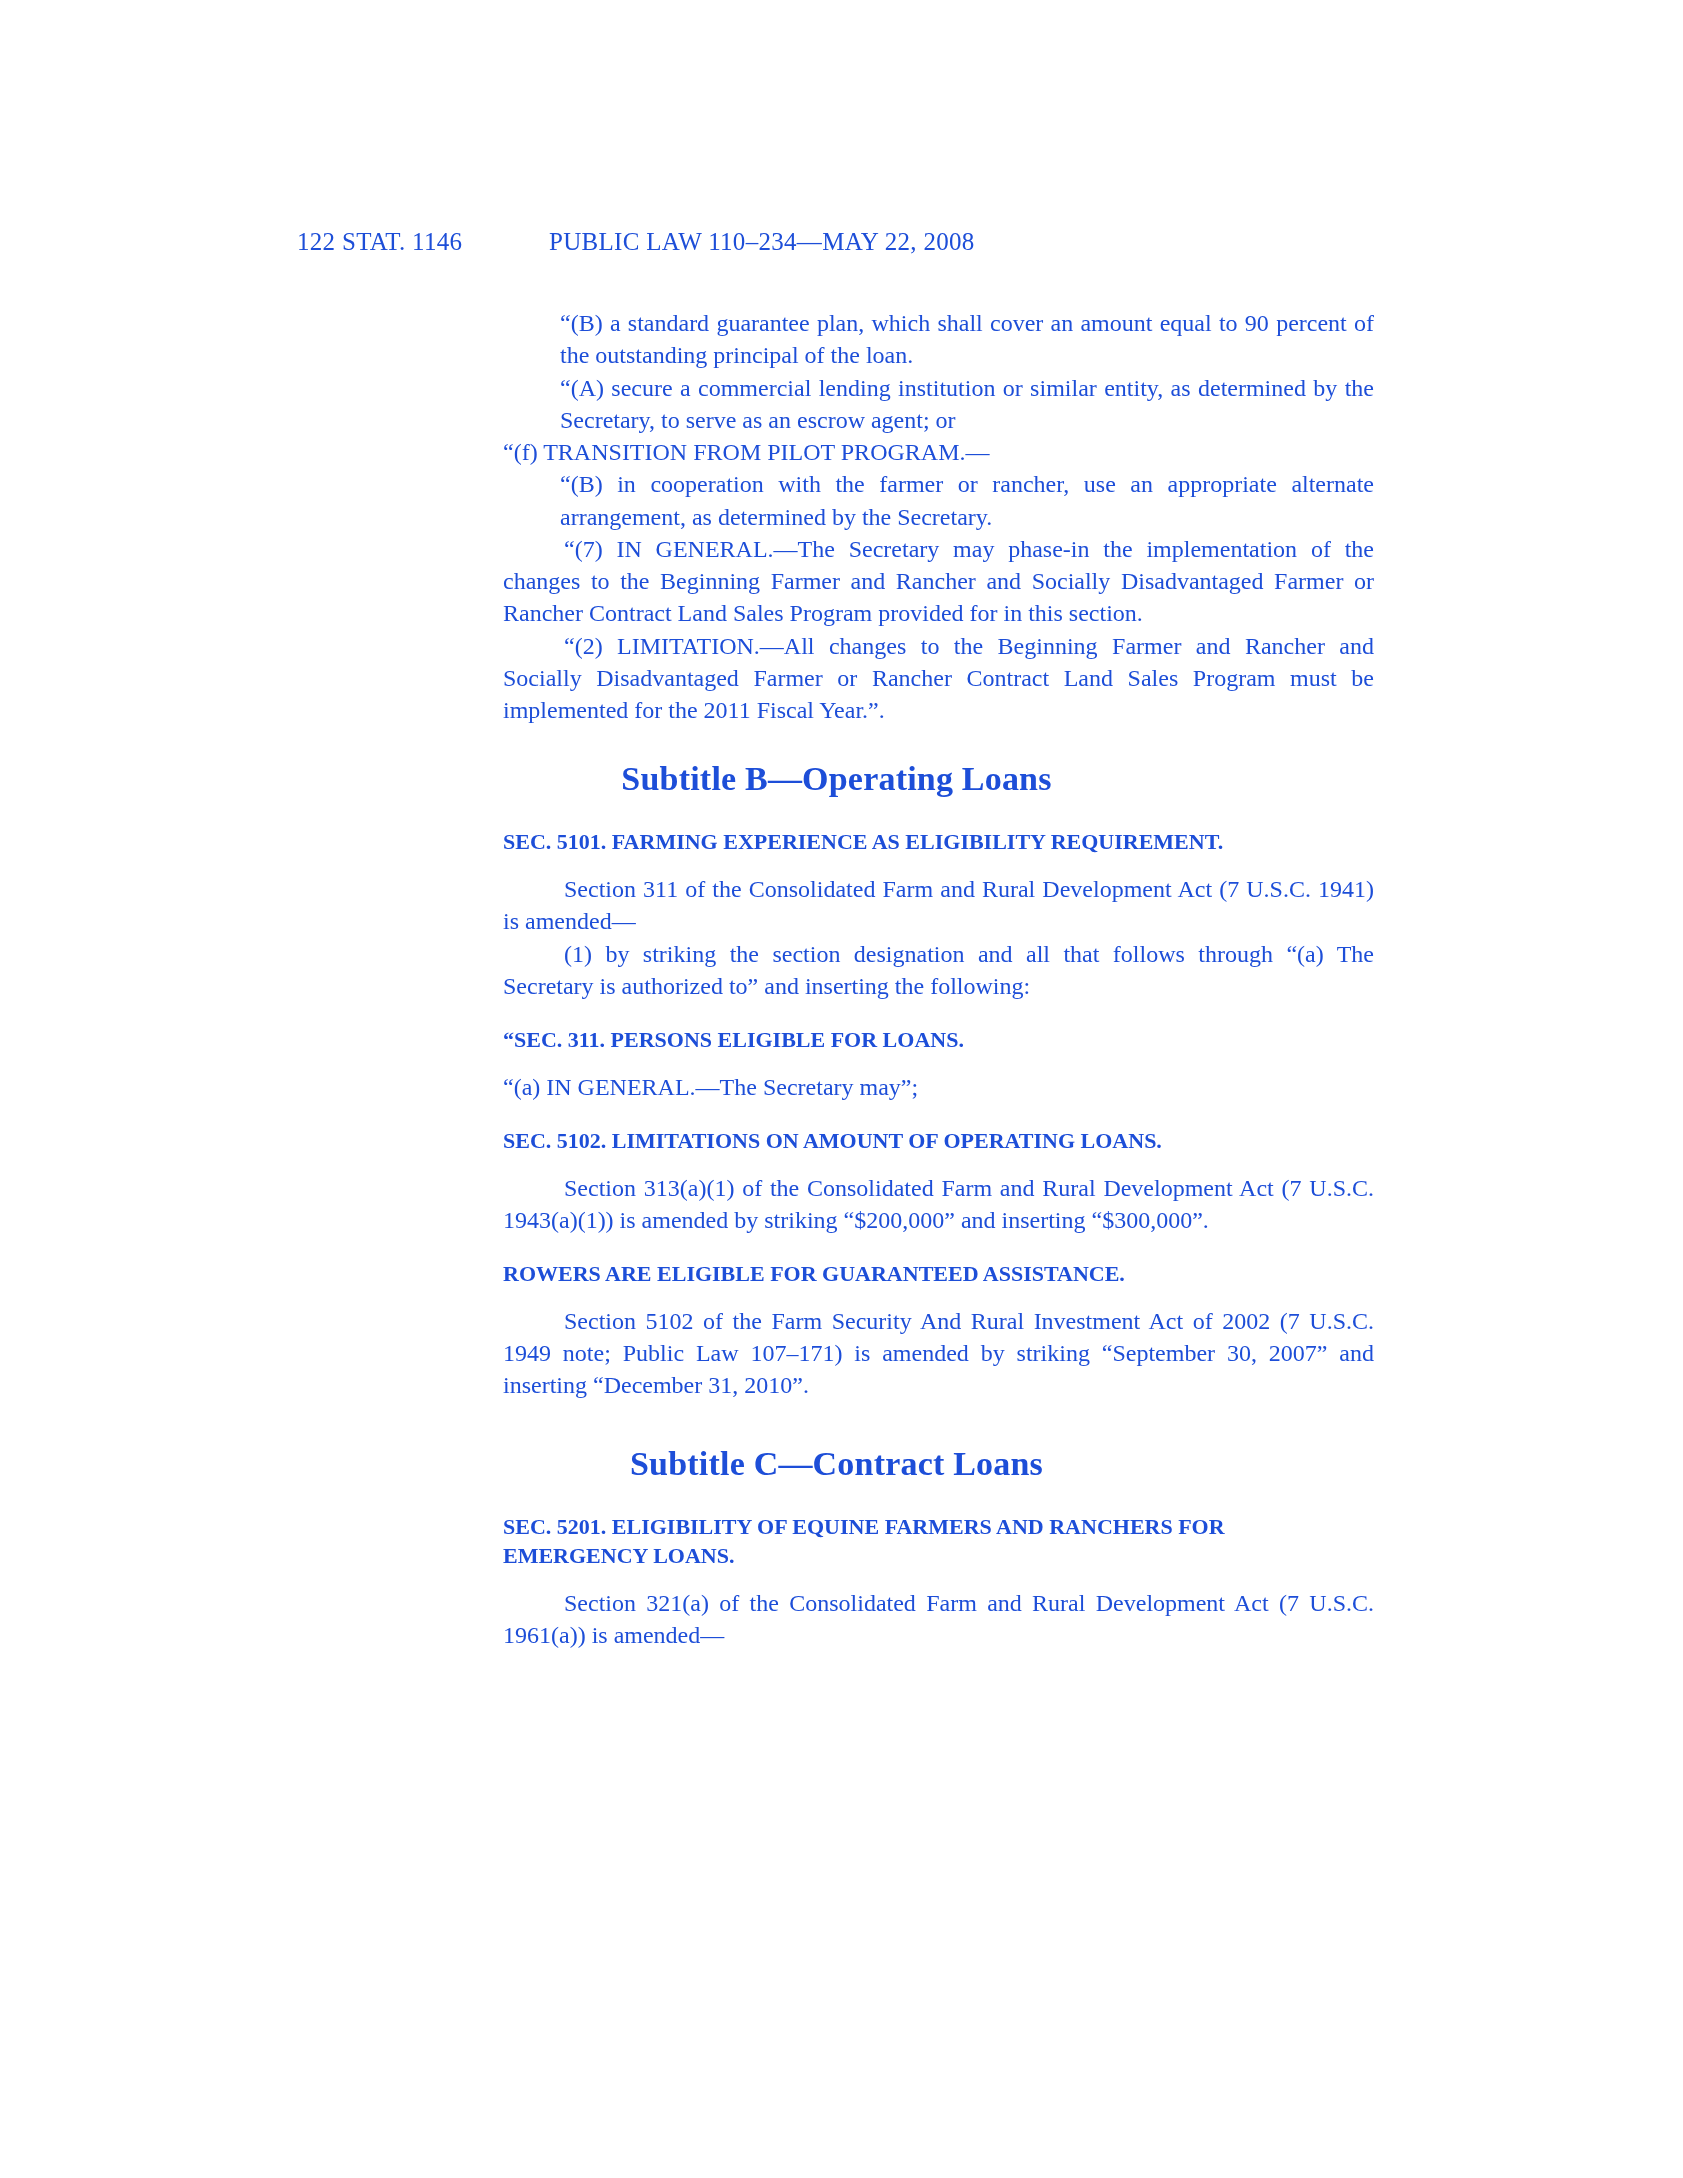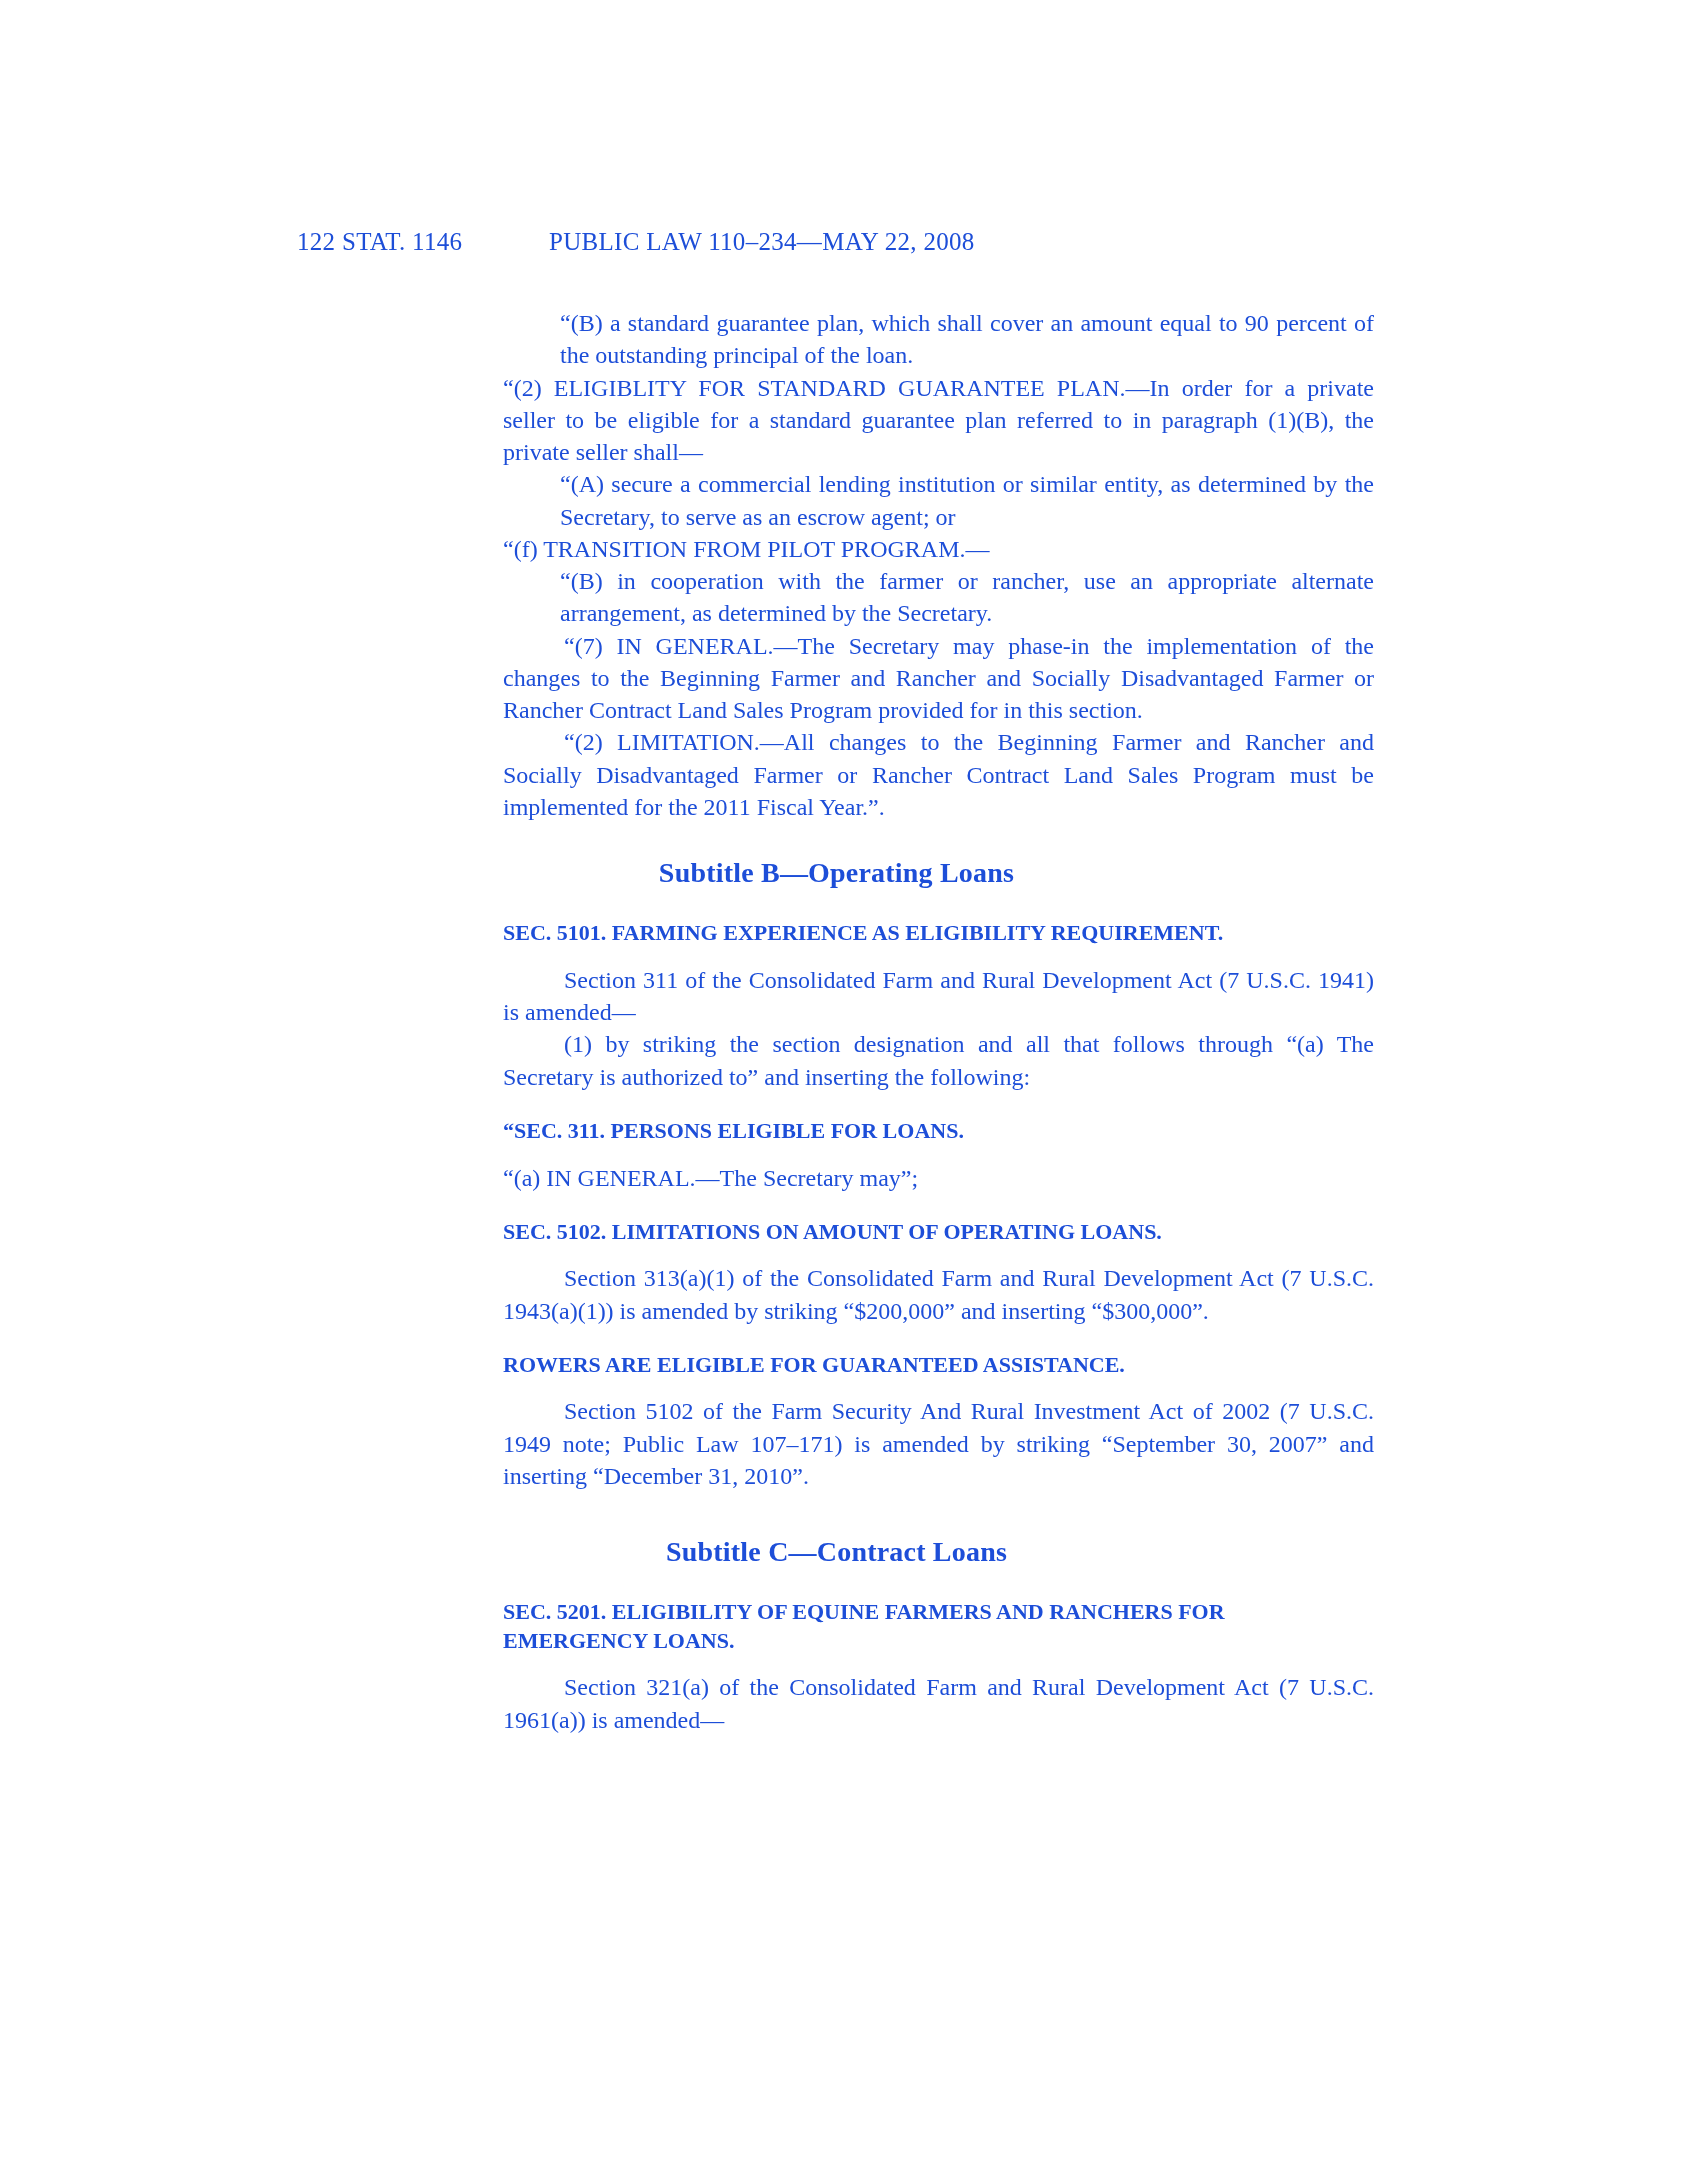--- a/index.html
+++ b/index.html
@@ -60,21 +60,21 @@
     text-indent: 61px;
   }
   .sc {
     font-variant: small-caps;
   }
 
   
   h1.subtitle {
     font-family: "Liberation Serif", serif;
     font-weight: bold;
-    font-size: 28px;
+    font-size: 34px;
     text-align: center;
     margin: 34px 0 30px 0;
     letter-spacing: 0.2px;
   }
   h1.subtitle.second {
     margin-top: 44px;
   }
 
   
   h2.sec {
@@ -102,21 +102,20 @@
 
     <div class="runhead">
       <span class="stat">122 STAT. 1146</span>
       <span class="law">PUBLIC LAW 110–234—MAY 22, 2008</span>
     </div>
 
     <div class="col">
 
       <p class="p ind1">“(B) a standard guarantee plan, which shall cover an amount equal to 90 percent of the outstanding principal of the loan.</p>
 
-      <p class="p"><span>“(2) E</span><span class="sc">LIGIBLITY FOR STANDARD GUARANTEE PLAN</span><span>.—In order for a private seller to be eligible for a standard guarantee plan referred to in paragraph (1)(B), the private seller shall—</span></p>
 
       <p class="p ind1">“(A) secure a commercial lending institution or similar entity, as determined by the Secretary, to serve as an escrow agent; or</p>
 
       <p class="p"><span>“(f) T</span><span class="sc">RANSITION FROM PILOT PROGRAM</span><span>.—</span></p>
 
       <p class="p ind1">“(B) in cooperation with the farmer or rancher, use an appropriate alternate arrangement, as determined by the Secretary.</p>
 
       <p class="p indfirst"><span>“(7) I</span><span class="sc">N GENERAL</span><span>.—The Secretary may phase-in the implementation of the changes to the Beginning Farmer and Rancher and Socially Disadvantaged Farmer or Rancher Contract Land Sales Program provided for in this section.</span></p>
 
       <p class="p indfirst"><span>“(2) L</span><span class="sc">IMITATION</span><span>.—All changes to the Beginning Farmer and Rancher and Socially Disadvantaged Farmer or Rancher Contract Land Sales Program must be implemented for the 2011 Fiscal Year.”.</span></p>

